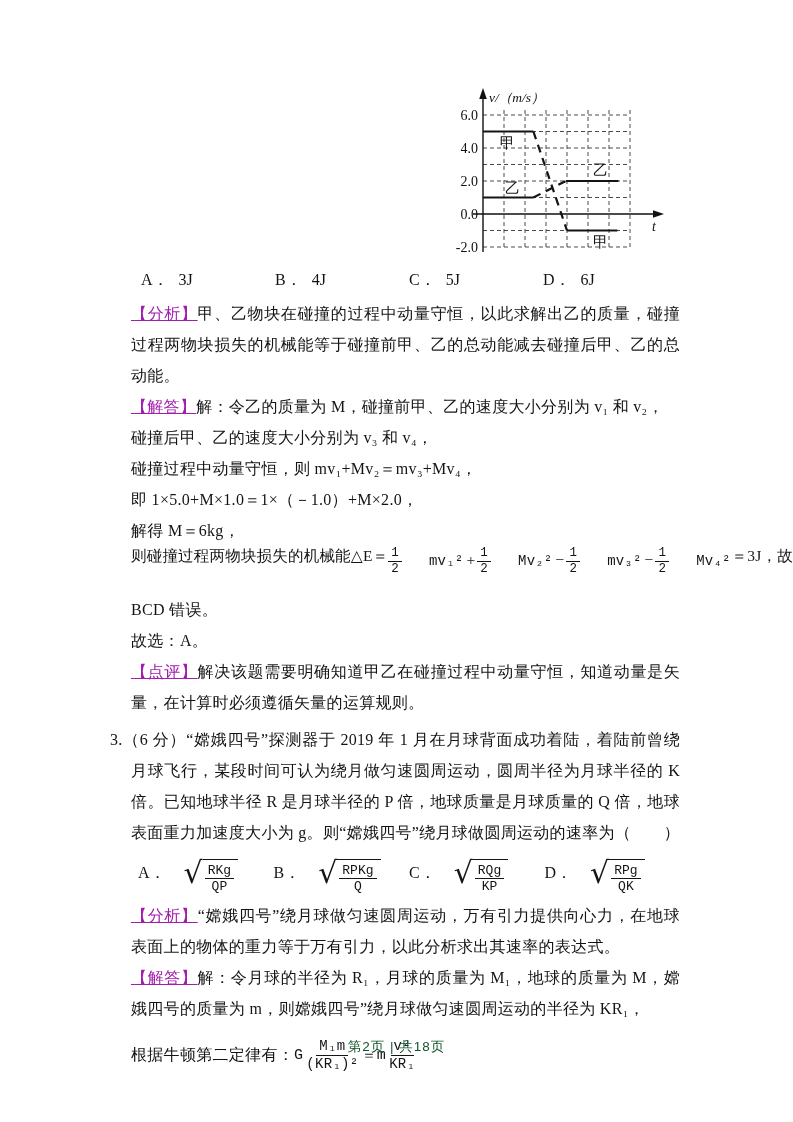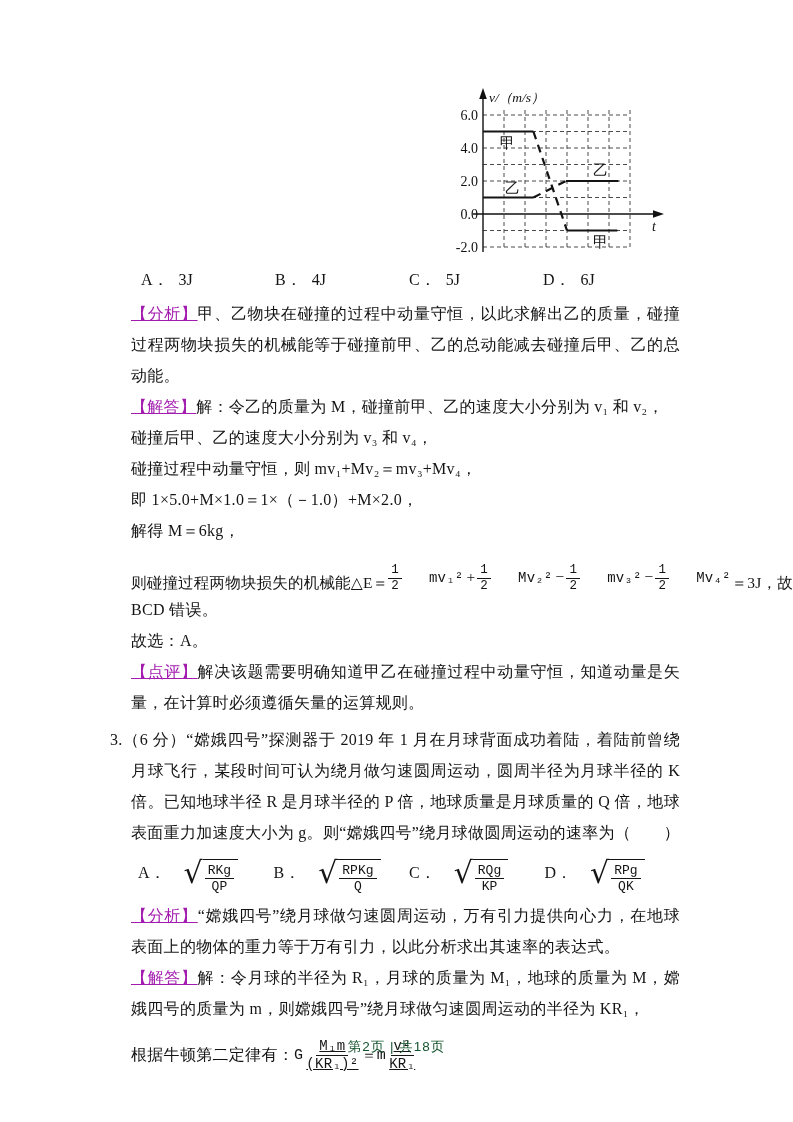--- a/index.html
+++ b/index.html
@@ -21,30 +21,30 @@
     padding-left:7px; font-size:16px; line-height:30px; margin:3px;
   }
   .options-row .opt-letter { margin-right:10px; }
   .options-row.sqrt-row { align-items:center; height:48px; margin:2px 0 2px 0; }
 
   .frac { display:inline-flex; flex-direction:column; align-items:center;
           font-size:12.5px; line-height:1.2; vertical-align:middle;
           font-family:"Liberation Mono","DejaVu Sans Mono",monospace; }
   .frac .num { border-bottom:1px solid #141414; padding:0 3px; display:block; }
   .frac .den { padding:0 3px; display:block; }
-  .frac.big { font-size:14px;text-decoration:underline; }
+  .frac.big { font-size:14px; }
 
   .sqrt { display:inline-flex; align-items:flex-start; margin-left:8px; }
   .sqrt .rad { font-size:30px; line-height:1; font-family:"DejaVu Sans",sans-serif;
                transform:translateY(5px); font-weight:400; }
   .sqrt .srbody { border-top:1.7px solid #141414; padding:2px 4px 0 2px; margin-top:6px; }
   .sqrt .frac { font-size:13px; }
   .sqrt .frac .num { border-bottom-width:1.3px; }
 
-  .formula-line { display:flex; align-items:flex-end; white-space:nowrap;
+  .formula-line { display:flex; align-items:flex-start; white-space:nowrap;
                   font-size:15.5px; height:48px; letter-spacing:0.2px; }
   .formula-line .op { margin:0 2px; }
   .formula-line .tail { margin-right:1px; font-family:"Liberation Mono","DejaVu Sans Mono",monospace; font-size:14px;padding-left:27px; }
   .newton-line { display:flex; align-items:center; white-space:nowrap;
                  font-size:16px; height:58px; letter-spacing:0.3px; margin-top:2px; }
   .newton-line .sym { font-family:"Liberation Mono","DejaVu Sans Mono",monospace; font-size:15px; }
 
   .footer { position:absolute; left:0; top:1038px; width:100%; text-align:center;
             font-size:13.5px; color:#14532d; letter-spacing:1px;
             font-family:"Liberation Sans","DejaVu Sans",sans-serif; }

